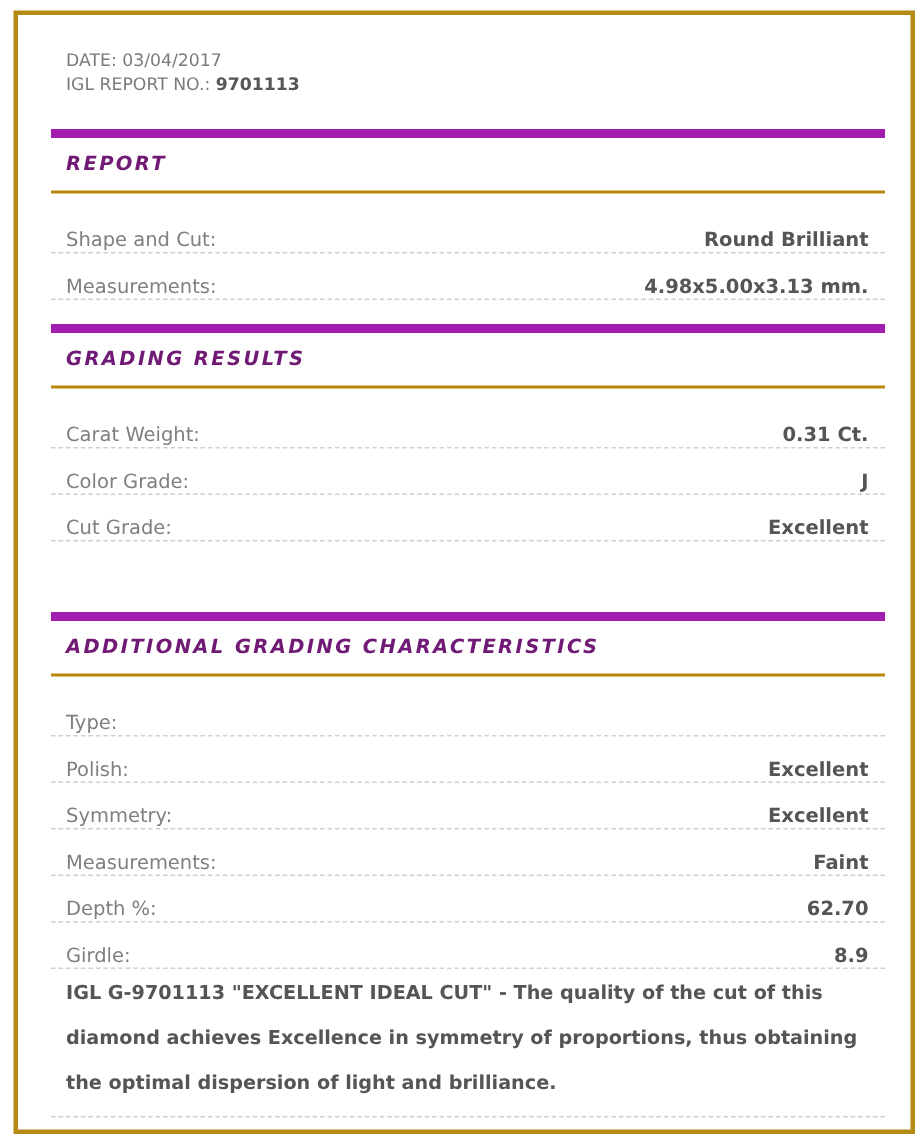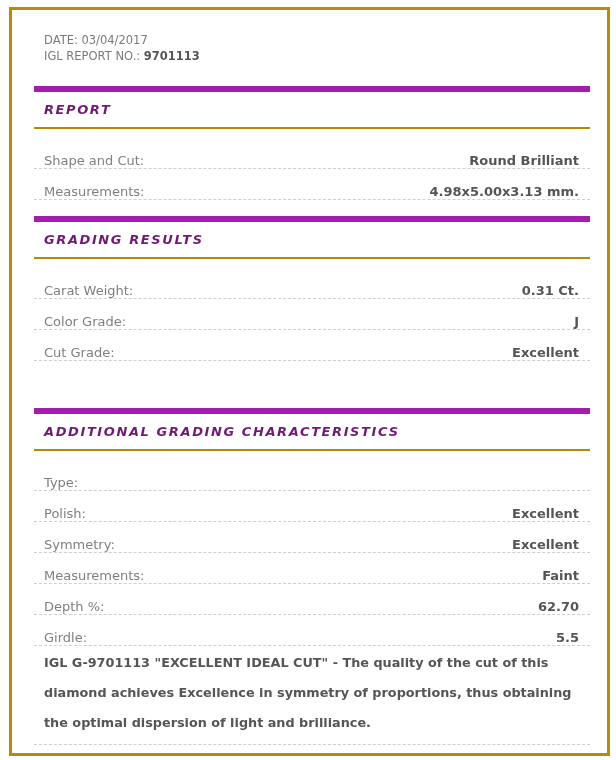--- a/index.html
+++ b/index.html
@@ -99,20 +99,20 @@
         <div class="row">
           <span class="label">Measurements:</span>
           <span class="value">Faint</span>
         </div>
         <div class="row">
           <span class="label">Depth %:</span>
           <span class="value">62.70</span>
         </div>
         <div class="row">
           <span class="label">Girdle:</span>
-          <span class="value">5.5</span>
+          <span class="value">8.9</span>
         </div>
         <div class="note">IGL G-9701113 "EXCELLENT IDEAL CUT" - The quality of the cut of this diamond achieves Excellence in symmetry of proportions, thus obtaining the optimal dispersion of light and brilliance.</div>
       </div>
     </div>
 
   </div>
 </div>
 
 </body></html>

